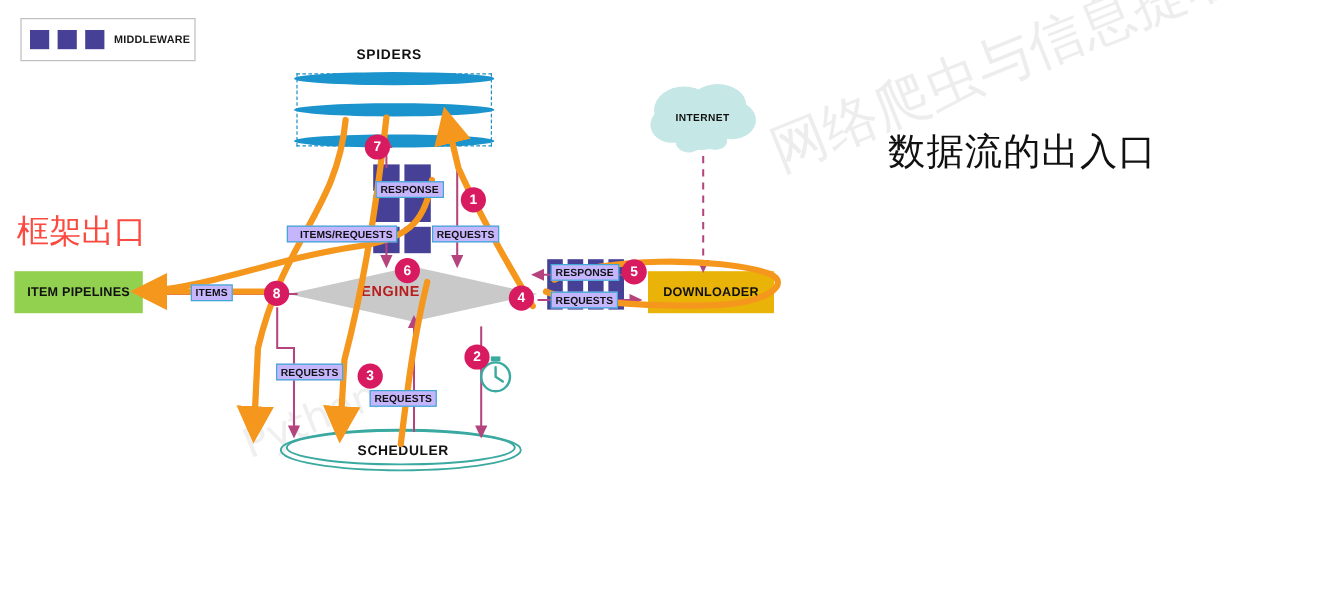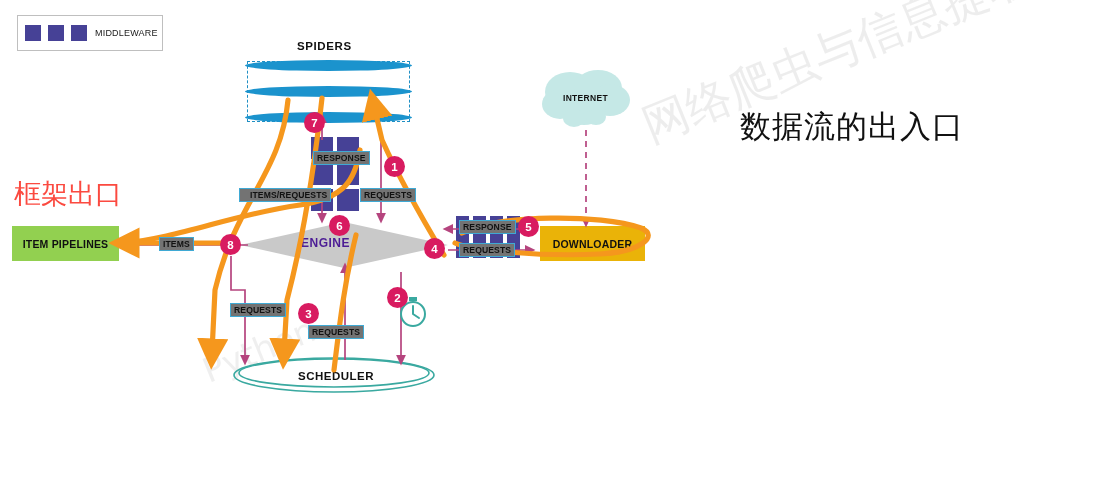--- a/index.html
+++ b/index.html
@@ -33,21 +33,21 @@
     padding-left: 7px;
     box-sizing: border-box;
   }
   .mw-sq {
     width: 16px; height: 16px;
     background: #464196;
     margin-right: 7px;
   }
   #legend-label {
     font-size: 9px;
-    font-weight: normal;
+    font-weight: bold;
     letter-spacing: 0.2px;
     color: #1a1a1a;
     margin-left: 1px;
     font-family: "Liberation Sans", sans-serif;
   }
 
   
   .red-anno {
     color: #fb4a40;
     font-size: 27px;
@@ -130,41 +130,41 @@
     font-size: 10.5px; font-weight: bold; color: #111111; letter-spacing: 0.2px;
   }
 
   
   #engine-diamond {
     left: 240px; top: 222px;
     width: 208px; height: 46px;
   }
   #engine-label {
     left: 301px; top: 236px;
-    font-size: 12px; font-weight: bold; color: #4c1d95; letter-spacing: 0.5px;
+    font-size: 12px; font-weight: bold; color: #b91c1c; letter-spacing: 0.5px;
   }
 
   
   #scheduler-ring { left: 232px; top: 355px; width: 204px; height: 40px; }
   #scheduler-label {
     left: 298px; top: 370px;
     font-size: 11.5px; font-weight: bold; color: #111111; letter-spacing: 0.5px;
   }
 
   
   #cloud { left: 540px; top: 70px; width: 92px; height: 58px; }
   #cloud-label {
     left: 563px; top: 93px;
     font-size: 8.5px; font-weight: bold; color: #111111; letter-spacing: 0.3px;
   }
 
   
   .pill {
     border: 1.2px solid #3fa9d4;
-    background: #737373;
+    background: #c4b5fd;
     font-size: 8.6px;
     font-weight: bold;
     color: #111111;
     letter-spacing: 0.1px;
     padding: 1.5px 3px;
     white-space: nowrap;
     line-height: 1;
   }
   #lbl-response-sp { left: 313px; top: 151px; }
   #lbl-items-req   { left: 239px; top: 188px; padding-left: 10px; }

